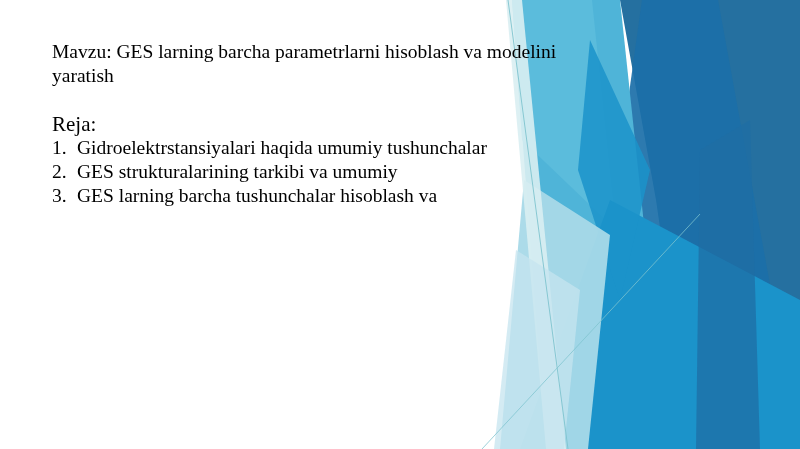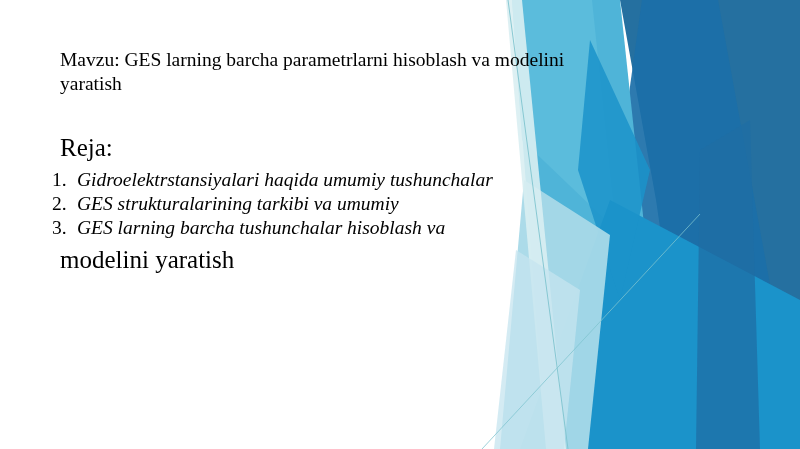--- a/index.html
+++ b/index.html
@@ -24,46 +24,45 @@
     pointer-events: none;
   }
   #text-block {
     position: absolute;
     left: 52px;
     top: 40px;
     width: 540px;
   }
   .line {
     color: #000000;
-    font-size: 25px;
+    font-size: 21px;
     line-height: 24px;
     white-space: pre;
   }
   .para {
-    margin: 8px;
+    margin: 0;
   }
   .spacer {
     height: 24px;
   }
   .list-row {
     display: flex;
     align-items: baseline;
   }
   .list-num {
     width: 25px;
     flex: 0 0 25px;
     color: #000000;
     font-size: 19.5px;
     line-height: 24px;
   }
   .list-text {
     color: #000000;
     font-size: 19.5px;
     line-height: 24px;
-    font-style: italic;
   }
   .title-text {
     color: #000000;
     font-size: 19.5px;
     line-height: 24px;
     display: block;
     width: 520px;
   }
 </style>
 </head>
@@ -120,18 +119,15 @@
     <div class="list-row">
       <span class="list-num">2.</span>
       <span class="list-text">GES strukturalarining tarkibi va umumiy</span>
     </div>
 
     <div class="list-row">
       <span class="list-num">3.</span>
       <span class="list-text">GES larning barcha tushunchalar hisoblash va</span>
     </div>
 
-    <div class="para">
-      <span class="line">modelini yaratish</span>
-    </div>
 
   </div>
 </div>
 
 </body></html>

